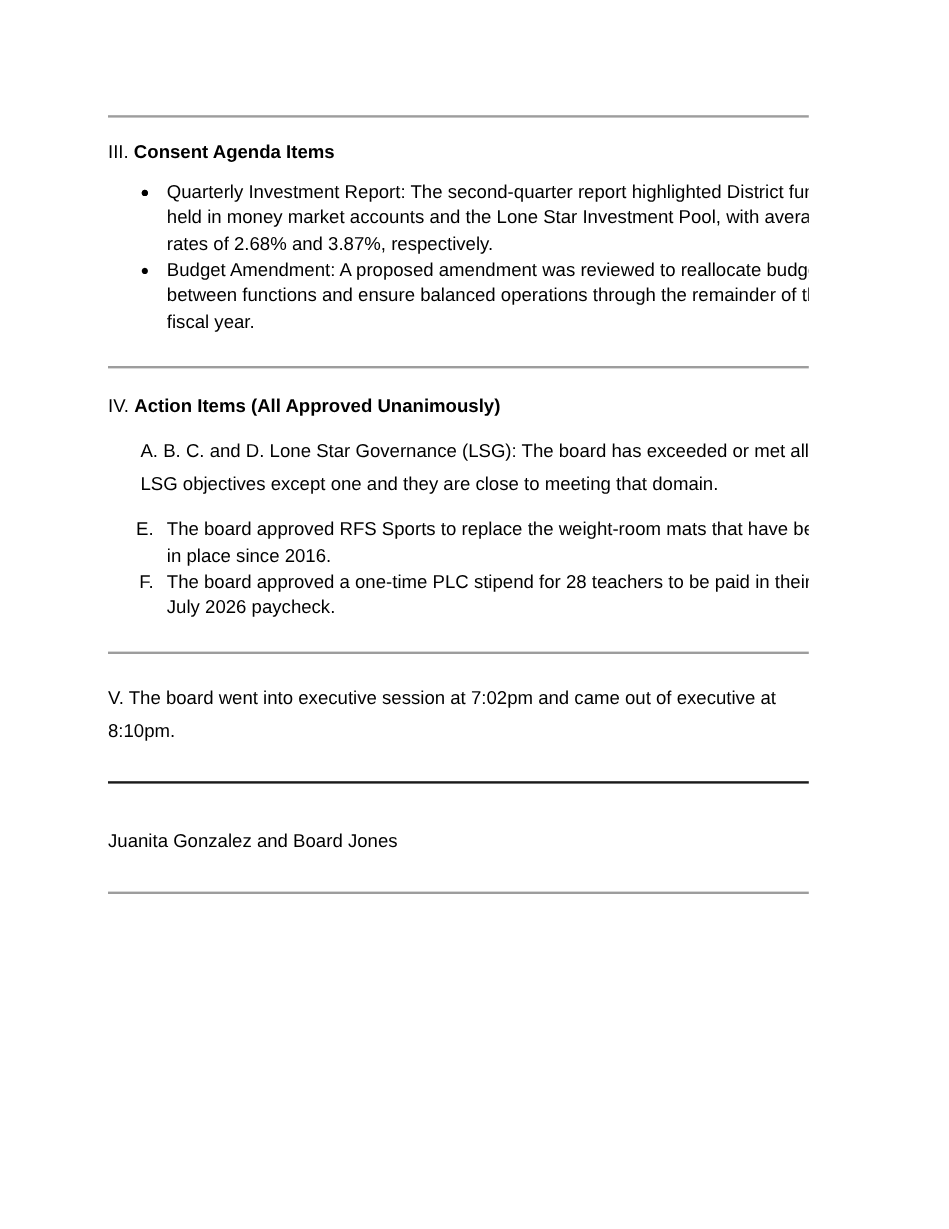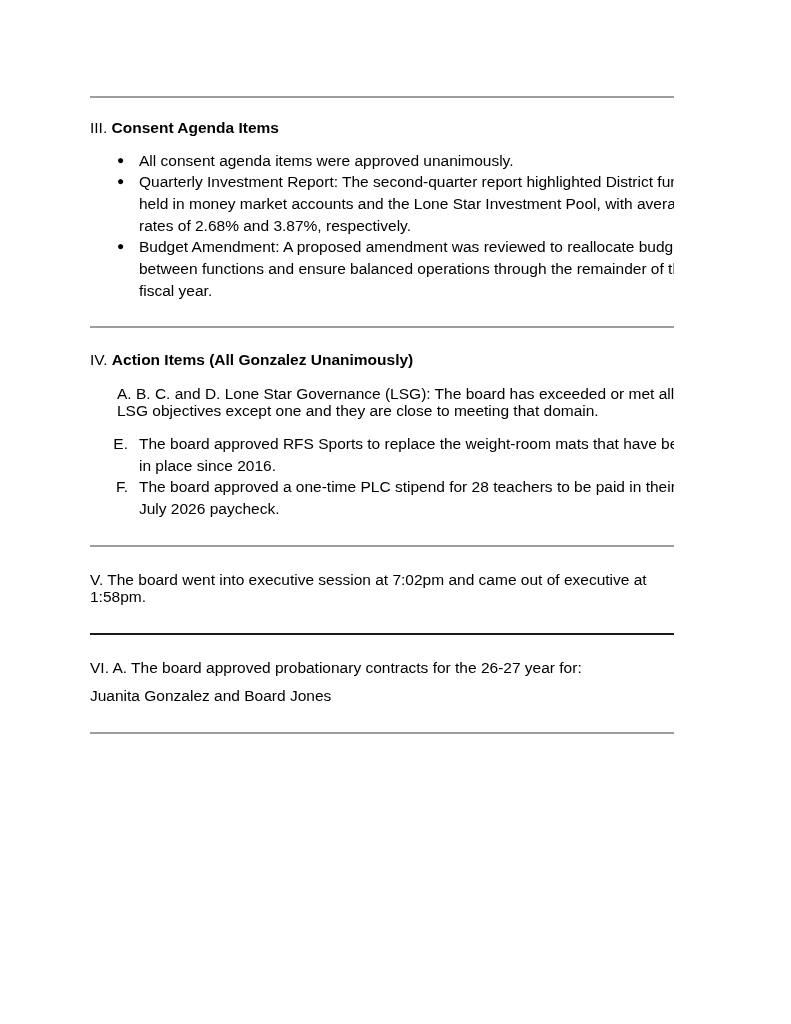--- a/index.html
+++ b/index.html
@@ -50,21 +50,21 @@
   .section-heading .num {
     font-weight: 400;
   }
   .section-heading .title {
     font-weight: 700;
   }
 
   
   .para {
     font-size: 15.5px;
-    line-height: 17px;
+    line-height: 27px;
     margin: 0;
     text-align: left;
   }
   .para.indented {
     margin-left: 27px;
     width: 580px;
   }
 
   
   ul.bullets {
@@ -136,40 +136,39 @@
 
     <h2 class="section-heading">
       <span class="num">III.</span>
       <span class="title">Consent Agenda Items</span>
     </h2>
     <div class="sp-heading-to-list"></div>
 
     <ul class="bullets">
       <li>
         <span class="bullet-marker">●</span>
-        <span>All consent agenda items were approved unanimously.</span>
       </li>
       <li>
         <span class="bullet-marker">●</span>
         <span>Quarterly Investment Report: The second-quarter report highlighted District funds held in money market accounts and the Lone Star Investment Pool, with average rates of 2.68% and 3.87%, respectively.</span>
       </li>
       <li>
         <span class="bullet-marker">●</span>
         <span>Budget Amendment: A proposed amendment was reviewed to reallocate budget between functions and ensure balanced operations through the remainder of the fiscal year.</span>
       </li>
     </ul>
 
     <div class="sp-before-rule-2"></div>
 
     <hr class="rule">
     <div class="sp-after-rule-2"></div>
 
     <h2 class="section-heading">
       <span class="num">IV.</span>
-      <span class="title">Action Items (All Gonzalez Unanimously)</span>
+      <span class="title">Action Items (All Approved Unanimously)</span>
     </h2>
     <div class="sp-heading-to-para"></div>
 
     <p class="para indented">A. B. C. and D. Lone Star Governance (LSG):  The board has exceeded or met all LSG objectives except one and they are close to meeting that domain.</p>
     <div class="sp-para-to-list"></div>
 
     <ol class="lettered">
       <li>
         <span class="letter-marker">E.</span>
         <span>The board approved RFS Sports to replace the weight-room mats that have been in place since 2016.</span>
@@ -178,28 +177,27 @@
         <span class="letter-marker">F.</span>
         <span>The board approved a one-time PLC stipend for 28 teachers to be paid in their July 2026 paycheck.</span>
       </li>
     </ol>
 
     <div class="sp-before-rule-3"></div>
 
     <hr class="rule">
     <div class="sp-after-rule-3"></div>
 
-    <p class="para">V. The board went into executive session at 7:02pm and came out of executive at 1:58pm.</p>
+    <p class="para">V. The board went into executive session at 7:02pm and came out of executive at 8:10pm.</p>
 
     <div class="sp-before-rule-4"></div>
 
     <hr class="rule dark">
     <div class="sp-after-rule-4"></div>
 
-    <p class="para">VI. A. The board approved probationary contracts for the 26-27 year for:</p>
     <div class="sp-vi-gap"></div>
     <p class="para">Juanita Gonzalez and Board Jones</p>
 
     <div class="sp-before-rule-5"></div>
 
     <hr class="rule">
     <div class="sp-after-rule-5"></div>
 
 
   </div>

